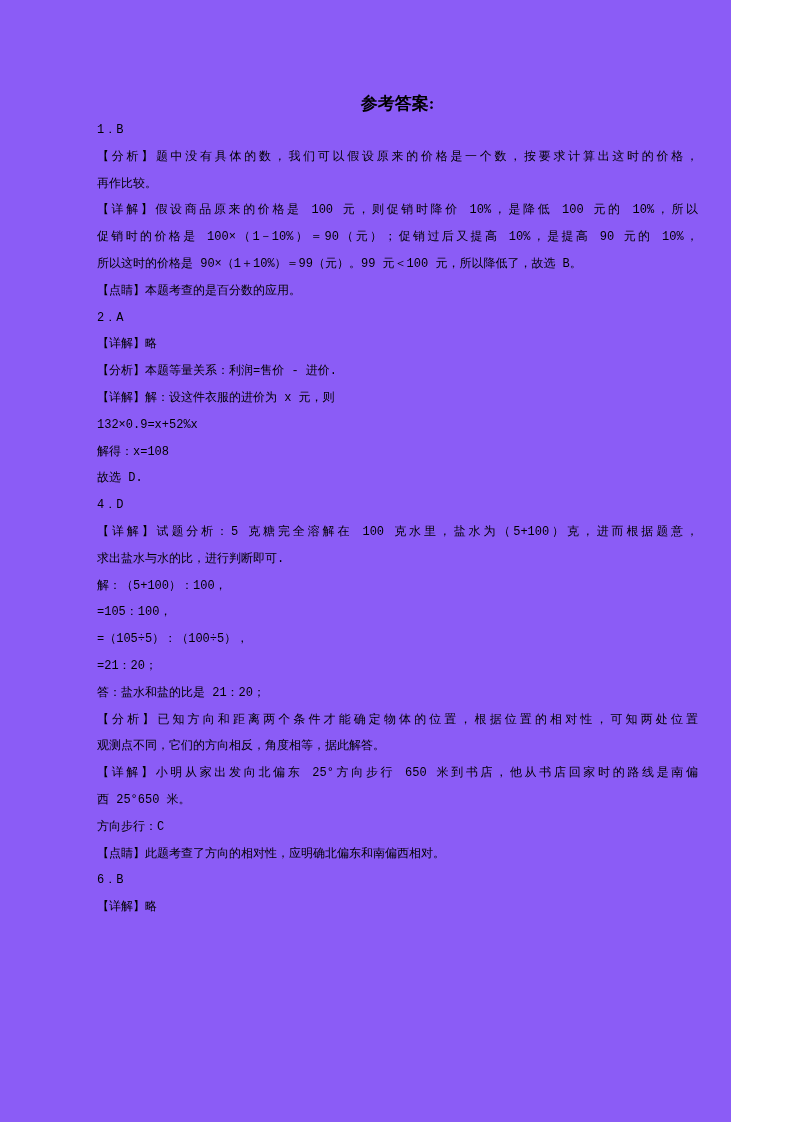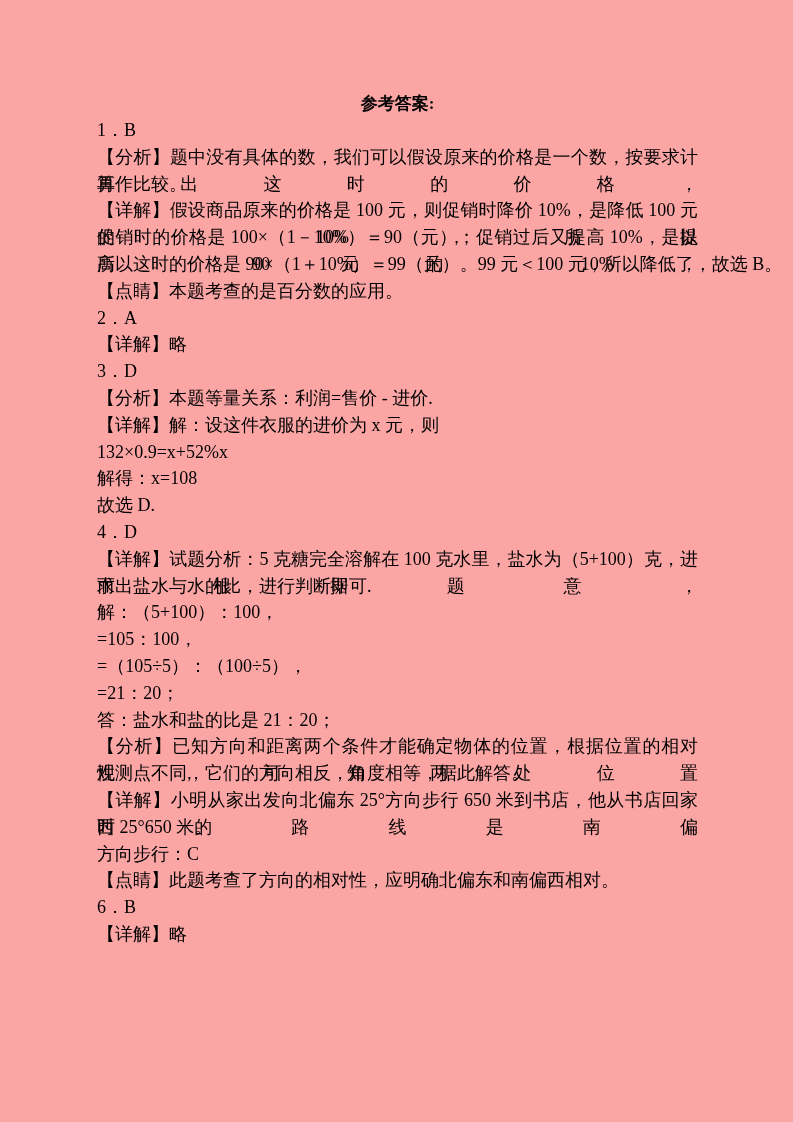--- a/index.html
+++ b/index.html
@@ -2,45 +2,46 @@
 <html><head>
 <meta charset="utf-8">
 <style>
   html, body {
     margin: 0;
     padding: 0;
     background: #ffffff;
   }
   .page {
     position: relative;
-    width: 793px;
+    width: 731px;
     height: 1122px;
-    background: #fca5a5;
+    background: #8b5cf6;
     color: #000000;
     font-family: "Liberation Serif", "DejaVu Serif", serif;
     overflow: hidden;
   }
   .content {
     position: absolute;
     left: 97px;
     top: 90px;
     width: 601px;
   }
   .doc-title {
     text-align: center;
     font-weight: bold;
     font-size: 17px;
     height: 27px;
     line-height: 27px;
   }
   .line {
-    font-size: 18px;
+    font-size: 12px;
     height: 26.8px;
     line-height: 26.8px;
     white-space: nowrap;
+    font-family: Liberation Mono, monospace;
   }
   .line.justify {
     white-space: normal;
     text-align: justify;
     text-align-last: justify;
   }
 </style>
 </head>
 <body>
 
@@ -50,21 +51,20 @@
     <div>
         <div class="line">1．B</div>
         <div class="line justify">【分析】题中没有具体的数，我们可以假设原来的价格是一个数，按要求计算出这时的价格，</div>
         <div class="line">再作比较。</div>
         <div class="line justify">【详解】假设商品原来的价格是 100 元，则促销时降价 10%，是降低 100 元的 10%，所以</div>
         <div class="line justify">促销时的价格是 100×（1－10%）＝90（元）；促销过后又提高 10%，是提高 90 元的 10%，</div>
         <div class="line">所以这时的价格是 90×（1＋10%）＝99（元）。99 元＜100 元，所以降低了，故选 B。</div>
         <div class="line">【点睛】本题考查的是百分数的应用。</div>
         <div class="line">2．A</div>
         <div class="line">【详解】略</div>
-        <div class="line">3．D</div>
         <div class="line">【分析】本题等量关系：利润=售价 - 进价.</div>
         <div class="line">【详解】解：设这件衣服的进价为 x 元，则</div>
         <div class="line">132×0.9=x+52%x</div>
         <div class="line">解得：x=108</div>
         <div class="line">故选 D.</div>
         <div class="line">4．D</div>
         <div class="line justify">【详解】试题分析：5 克糖完全溶解在 100 克水里，盐水为（5+100）克，进而根据题意，</div>
         <div class="line">求出盐水与水的比，进行判断即可.</div>
         <div class="line">解：（5+100）：100，</div>
         <div class="line">=105：100，</div>

